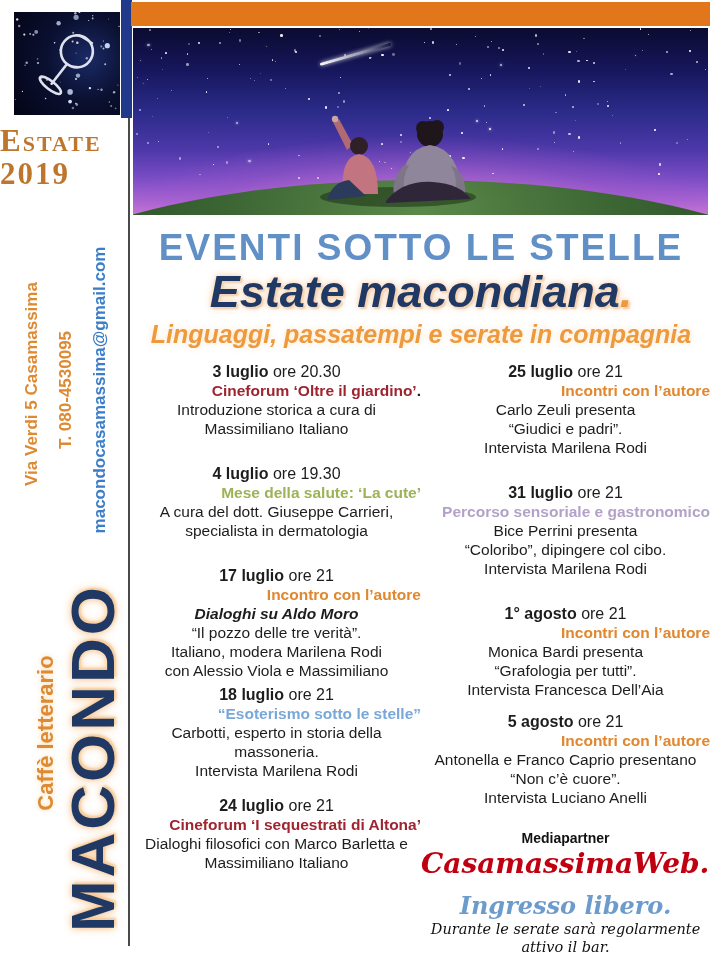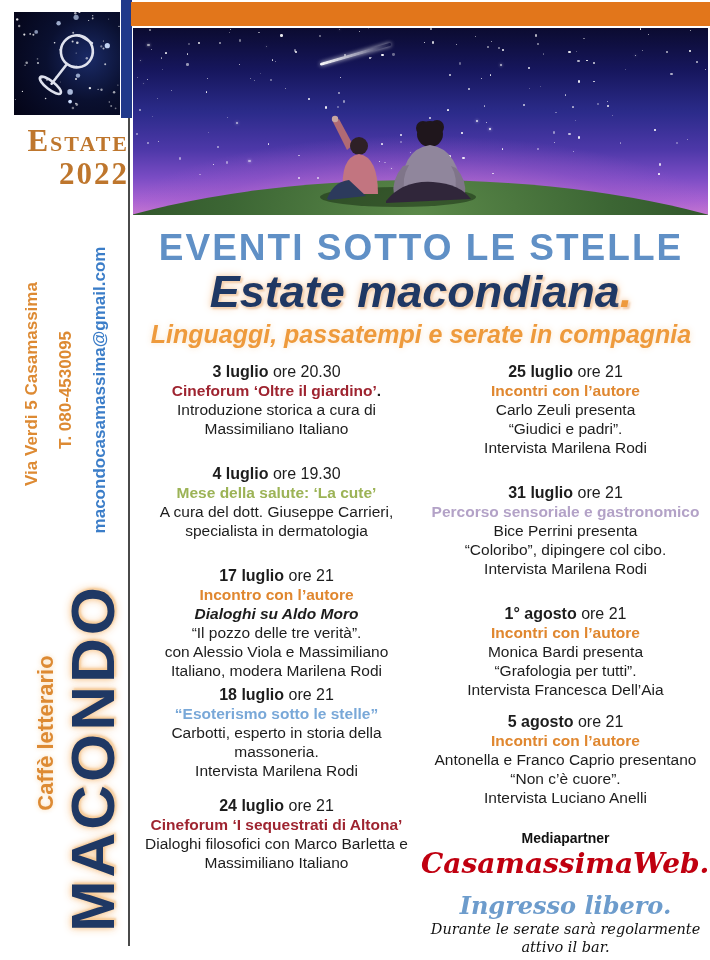--- a/index.html
+++ b/index.html
@@ -4,21 +4,21 @@
 <style>
   html,body{margin:0;padding:0;background:#ffffff;}
   .page{position:relative;width:710px;height:960px;background:#fff;overflow:hidden;
         font-family:"Liberation Sans",sans-serif;}
 
   
   .logo{position:absolute;left:14px;top:12px;width:106px;height:103px;
         background:radial-gradient(circle at 70% 45%, #1a2a66 0%, #0a1030 45%, #040416 100%);
         overflow:hidden;}
   .logo svg{position:absolute;left:0;top:0;}
-  .estate{position:absolute;left:0;top:124px;width:129px;text-align:right;
+  .estate{position:absolute;left:0;top:124px;width:129px;text-align:left;
           font-family:"Liberation Serif",serif;font-variant:small-caps;font-weight:bold;
           font-size:31px;line-height:33px;letter-spacing:2px;color:var(--estate_brown);}
   .vtext{position:absolute;white-space:nowrap;transform:translate(-50%,-50%) rotate(-90deg);font-weight:bold;}
   .v-address{left:32px;top:384px;font-size:17px;color:var(--sidebar_orange);}
   .v-phone{left:66px;top:390px;font-size:17px;color:var(--sidebar_orange);}
   .v-email{left:100px;top:390px;font-size:17px;color:var(--email_blue);}
   .v-cafe{left:46px;top:733px;font-size:22px;color:var(--sidebar_orange);
           text-shadow:0 0 5px rgba(250,215,170,.9);}
   .v-macondo{left:92px;top:758px;font-size:62px;letter-spacing:3px;color:var(--navy);
           text-shadow:0 0 10px rgba(248,196,140,.95),0 0 4px rgba(250,210,160,.9),2px 2px 2px rgba(240,200,150,.8);}
@@ -49,21 +49,21 @@
   .h-sub .dot{color:var(--tagline_orange);}
   .h-tagline{position:absolute;left:132px;top:320px;width:578px;text-align:center;
          font-style:italic;font-weight:bold;font-size:25px;color:var(--tagline_orange);
          text-shadow:0 0 6px rgba(250,225,195,.9);}
 
   
   .columns{position:absolute;left:132px;top:362px;width:578px;display:flex;}
   .col{width:289px;text-align:center;font-size:15.5px;line-height:19px;color:#1d1d1d;}
   .ev-date{font-size:16px;}
   .ev-date .d{font-weight:bold;}
-  .ev-title{font-weight:bold;}
+  .ev-title{font-weight:bold;text-align:right;}
   .ev-title .suffix{color:#222;font-weight:bold;}
   .ev-line.em{font-weight:bold;font-style:italic;}
 
   
   .mp-label{margin-top:22px;font-size:14px;font-weight:bold;color:#111;}
   .mp-name{font-family:"DejaVu Serif",serif;font-style:italic;font-weight:bold;
            font-size:28px;line-height:32px;color:var(--web_red);}
   .free{margin-top:12px;font-family:"DejaVu Serif",serif;font-style:italic;font-weight:bold;
         font-size:24px;line-height:28px;color:var(--free_blue);}
   .bar-note{font-family:"DejaVu Serif",serif;font-style:italic;font-size:14.5px;
@@ -137,21 +137,21 @@
         <circle cx="53" cy="36" r="16"></circle>
         <path d="M45,22 L60,20" stroke-width="2"></path>
         <line x1="53" y1="52" x2="53" y2="77"></line>
         <ellipse cx="53" cy="79" rx="13" ry="4.2"></ellipse>
       </g>
     </svg>
   </div>
 
   <div class="estate">
     <div>Estate</div>
-    <div>2022</div>
+    <div>2019</div>
   </div>
 
   <div class="vtext v-address">Via Verdi 5 Casamassima</div>
   <div class="vtext v-phone">T. 080-4530095</div>
   <div class="vtext v-email">macondocasamassima@gmail.com</div>
   <div class="vtext v-cafe">Caffè letterario</div>
   <div class="vtext v-macondo">MACONDO</div>
 
   <div class="navy-bar"></div>
   <div class="divider"></div>
@@ -348,22 +348,22 @@
             <div class="ev-date"><span class="d">4 luglio</span><span class="t"> ore 19.30</span></div>
             <div class="ev-title" style="color: rgb(156, 179, 86);"><span>Mese della salute: ‘La cute’</span></div>
             <div class="ev-line">A cura del dott. Giuseppe Carrieri,</div>
             <div class="ev-line">specialista in dermatologia</div>
           </div>
           <div class="event" style="margin-bottom: 5px;">
             <div class="ev-date"><span class="d">17 luglio</span><span class="t"> ore 21</span></div>
             <div class="ev-title" style="color: rgb(224, 135, 47);"><span>Incontro con l’autore</span></div>
             <div class="ev-line em">Dialoghi su Aldo Moro</div>
             <div class="ev-line">“Il pozzo delle tre verità”.</div>
+            <div class="ev-line">Italiano, modera Marilena Rodi</div>
             <div class="ev-line">con Alessio Viola e Massimiliano</div>
-            <div class="ev-line">Italiano, modera Marilena Rodi</div>
           </div>
           <div class="event" style="margin-bottom: 16px;">
             <div class="ev-date"><span class="d">18 luglio</span><span class="t"> ore 21</span></div>
             <div class="ev-title" style="color: rgb(121, 168, 216);"><span>“Esoterismo sotto le stelle”</span></div>
             <div class="ev-line">Carbotti, esperto in storia della</div>
             <div class="ev-line">massoneria.</div>
             <div class="ev-line">Intervista Marilena Rodi</div>
           </div>
           <div class="event" style="margin-bottom: 0px;">
             <div class="ev-date"><span class="d">24 luglio</span><span class="t"> ore 21</span></div>

